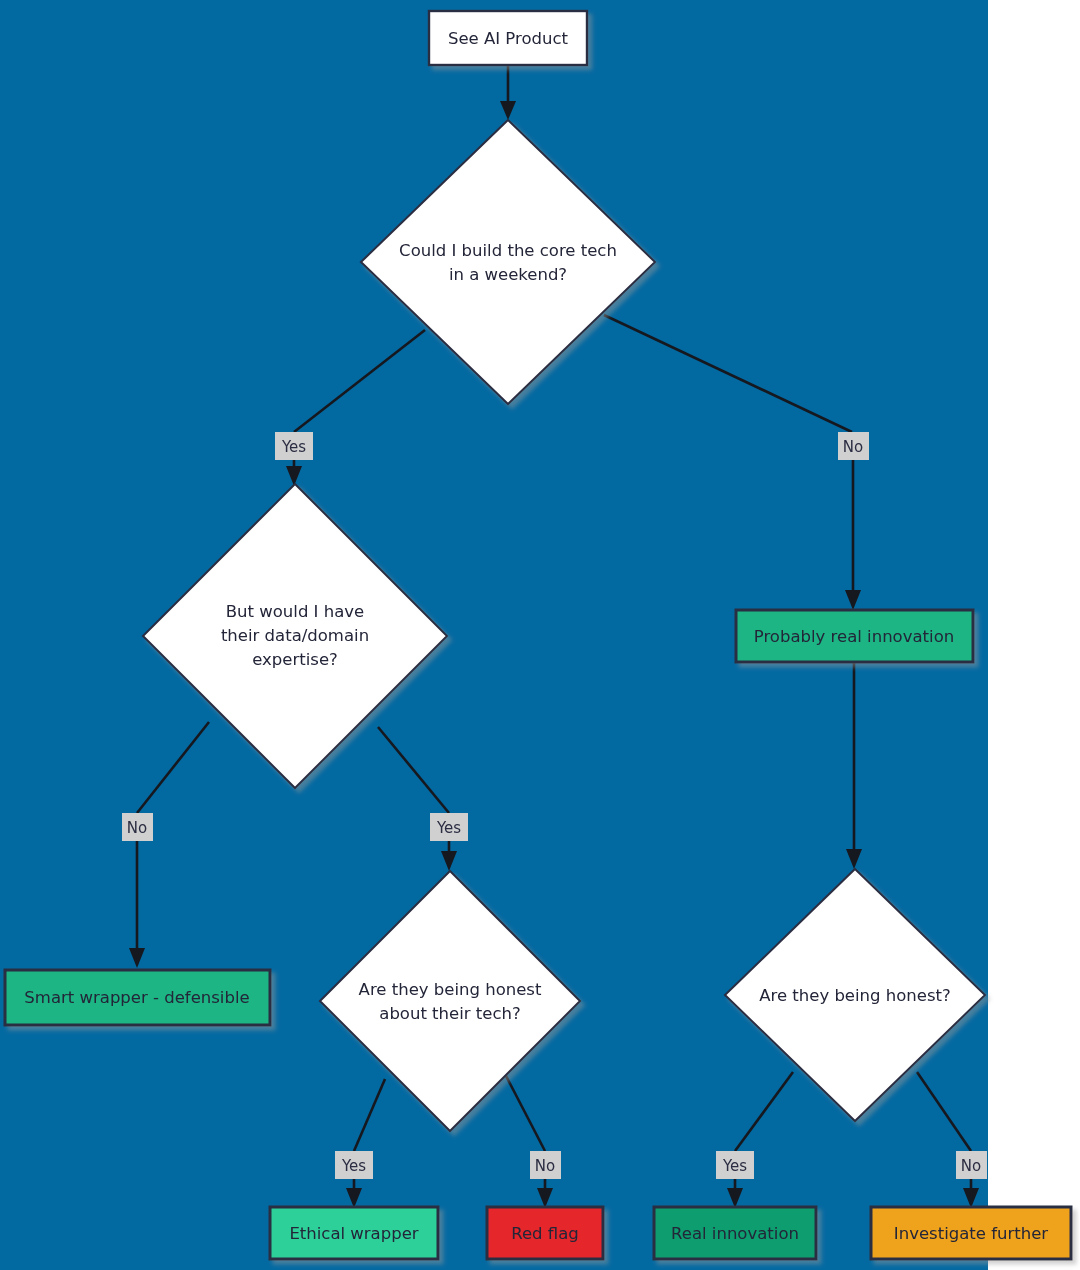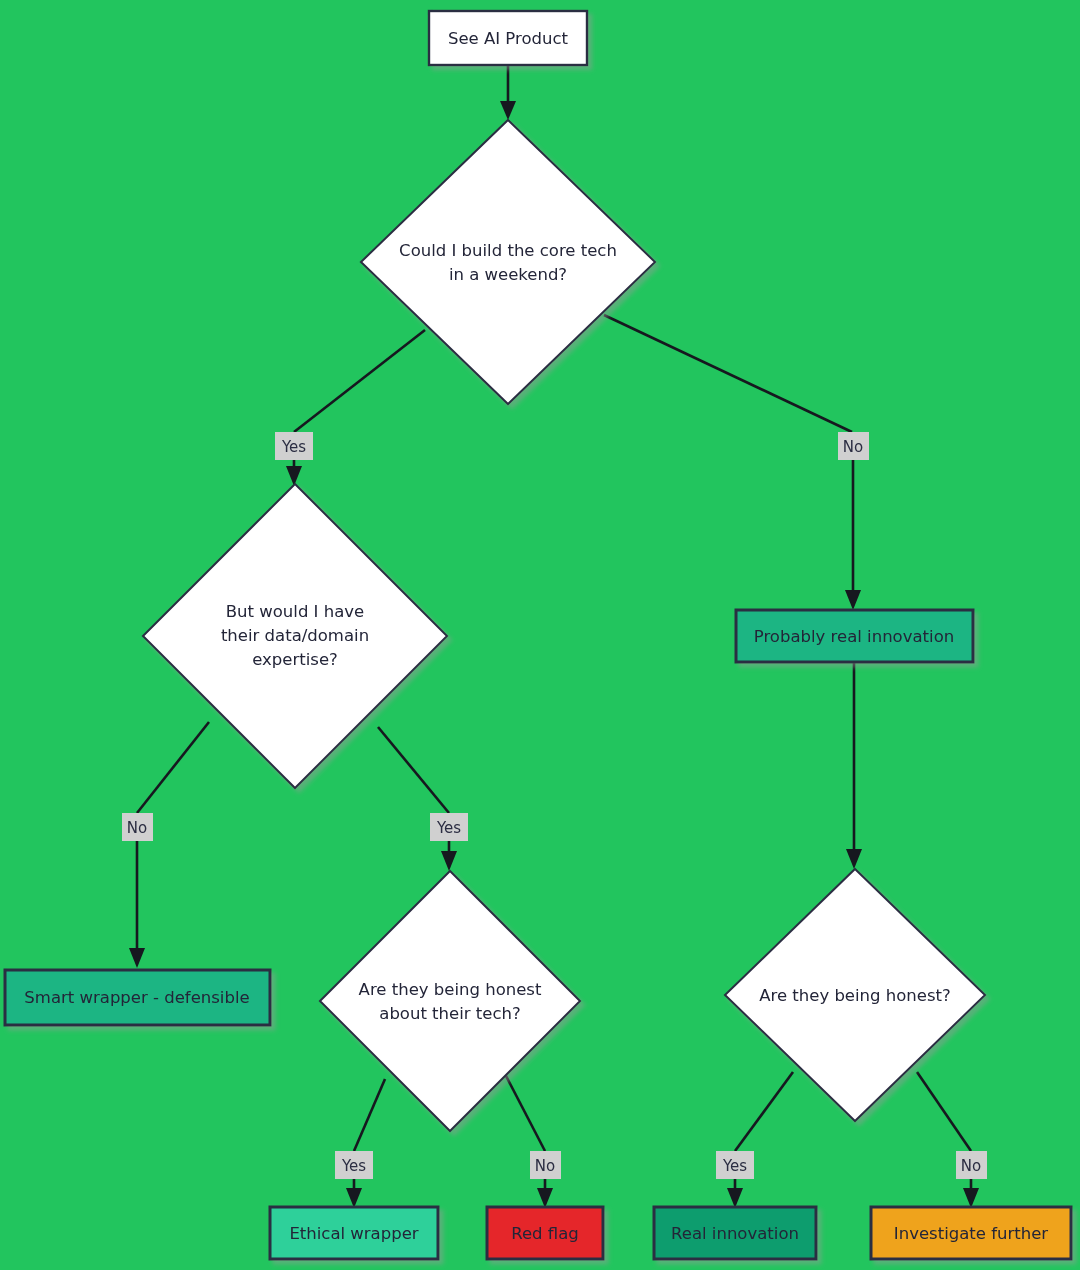--- a/index.html
+++ b/index.html
@@ -8,23 +8,23 @@
     background: #ffffff;
   }
   body {
     width: 1080px;
     height: 1270px;
     font-family: "DejaVu Sans", sans-serif;
     overflow: hidden;
   }
   #flowchart-root {
     position: relative;
-    width: 1080px;
+    width: 988px;
     height: 1270px;
-    background: #22c55e;
+    background: #0369a1;
   }
   svg#flow-svg {
     display: block;
     width: 1080px;
     height: 1270px;
   }
   .node-shape {
     stroke: #2b2d42;
     stroke-width: 2.2;
     stroke-linejoin: miter;

